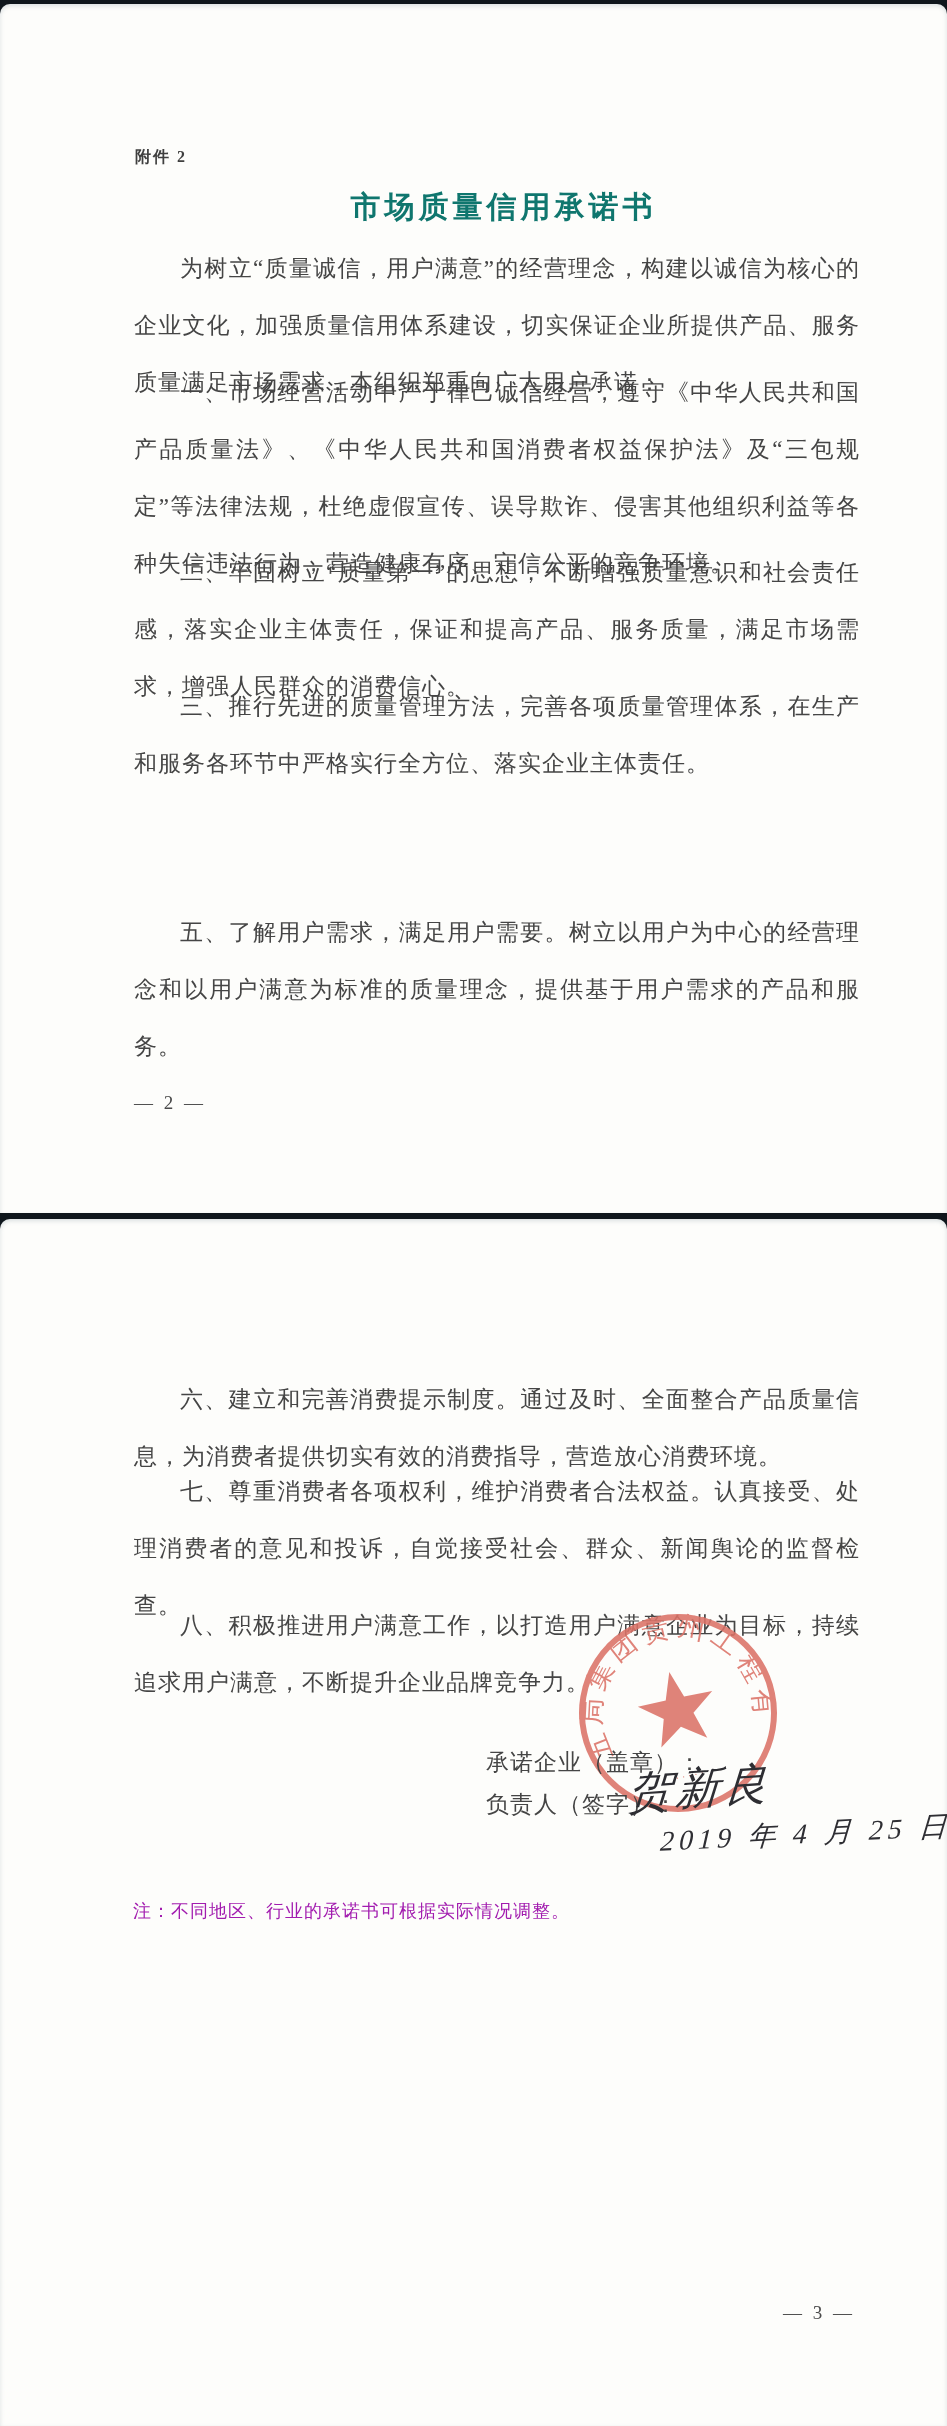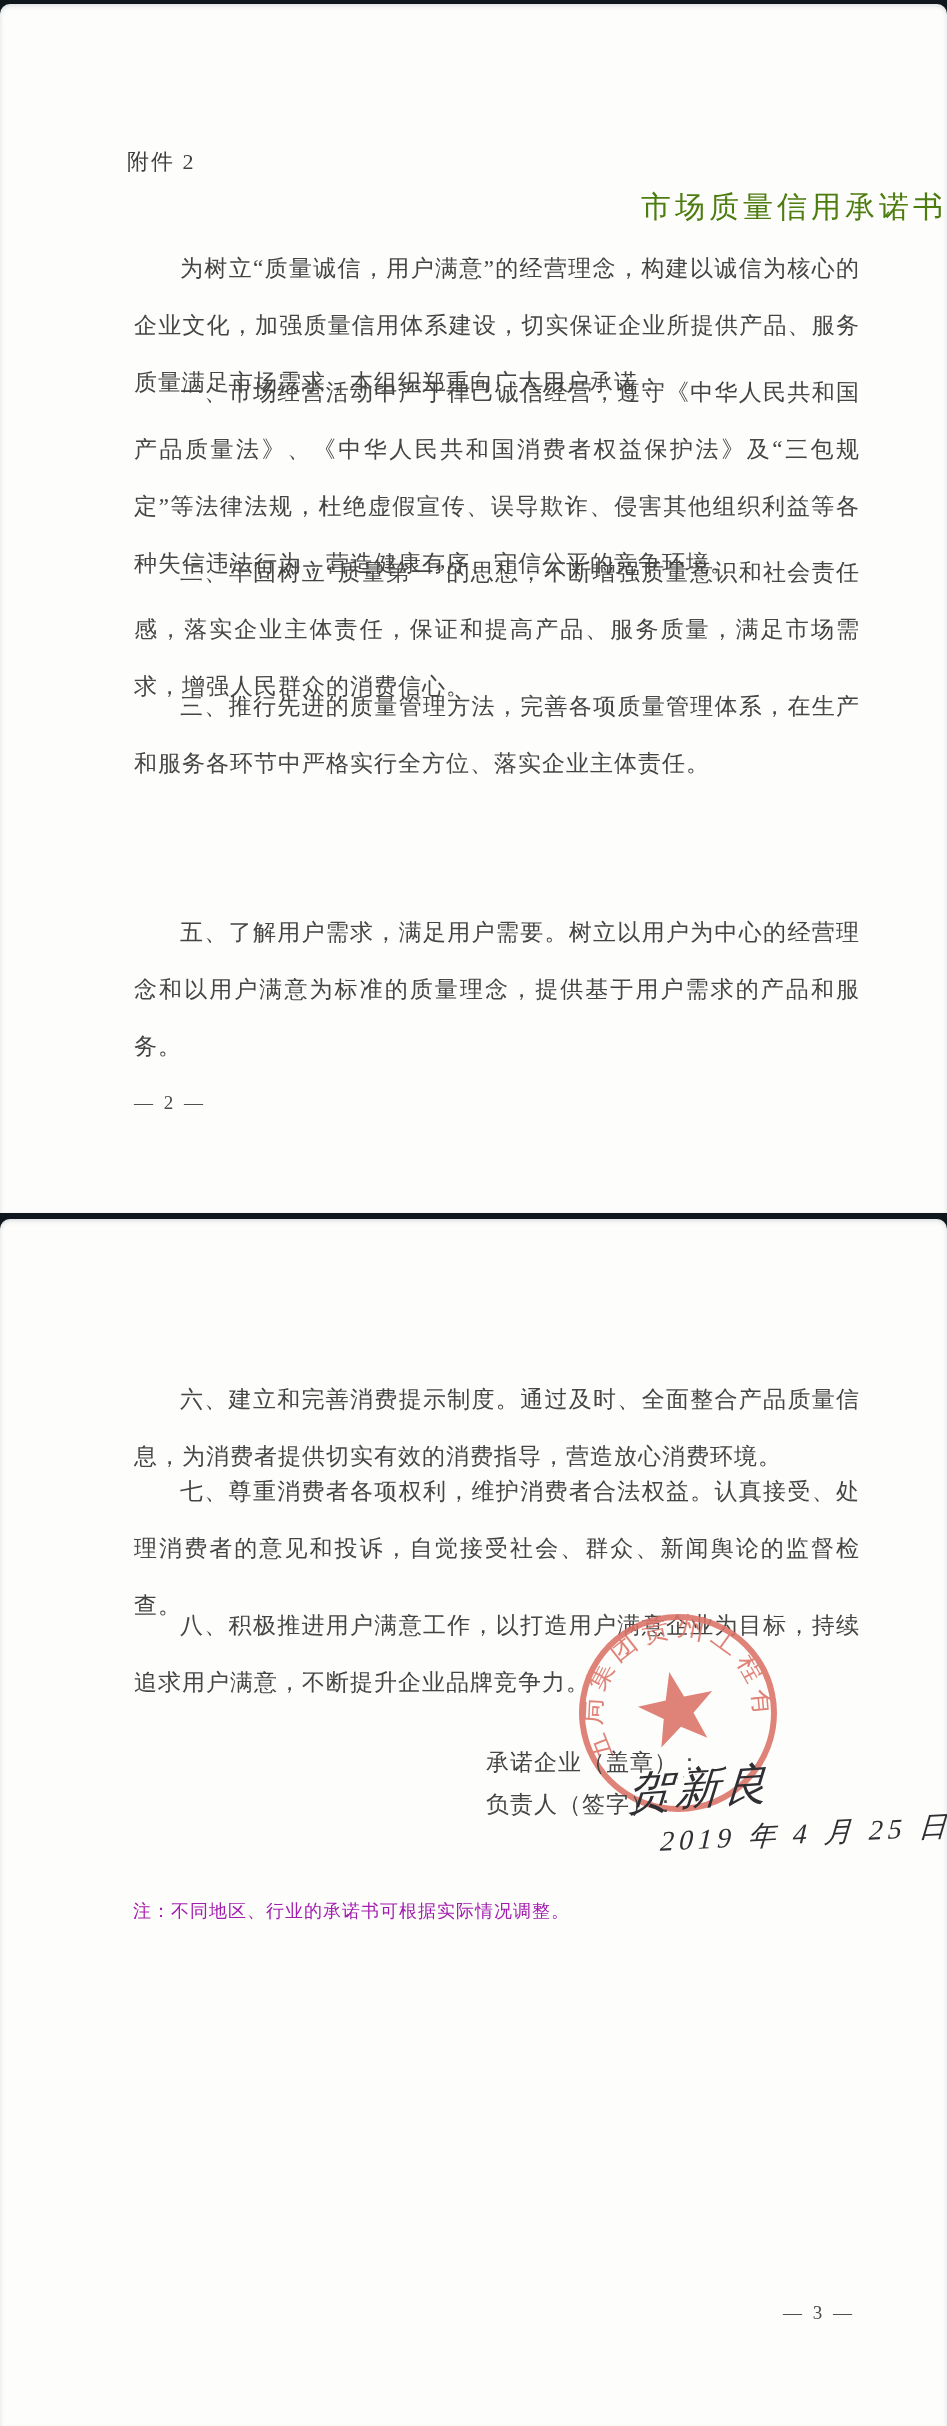--- a/index.html
+++ b/index.html
@@ -12,26 +12,26 @@
   }
   .page{
     position:absolute;left:0;width:947px;
     background:#fdfdfb;
     border-radius:10px 10px 0 0;
     box-shadow:inset 0 2px 4px rgba(120,140,150,0.25);
   }
   #page1{top:4px;height:1209px;}
   #page2{top:1219px;height:1207px;}
   .attachment{
-    position:absolute;left:127px;top:143px;
-    font-size:22px;color:#3f3f3f;letter-spacing:2px;
+    position:absolute;left:135px;top:143px;
+    font-size:16px;color:#3f3f3f;letter-spacing:2px;font-weight:bold;
   }
   .doc-title{
     position:absolute;left:60px;top:183px;width:887px;
-    text-align:right;font-size:30px;font-weight:normal;color:#4d7c0f;
+    text-align:center;font-size:30px;font-weight:bold;color:#0f766e;
     letter-spacing:4px;
   }
   .para{
     position:absolute;left:134px;width:726px;
     font-size:23px;line-height:57px;color:#454545;
     text-align:justify;text-justify:inter-ideograph;
     text-indent:2em;letter-spacing:1px;
   }
   .pagenum{
     position:absolute;

